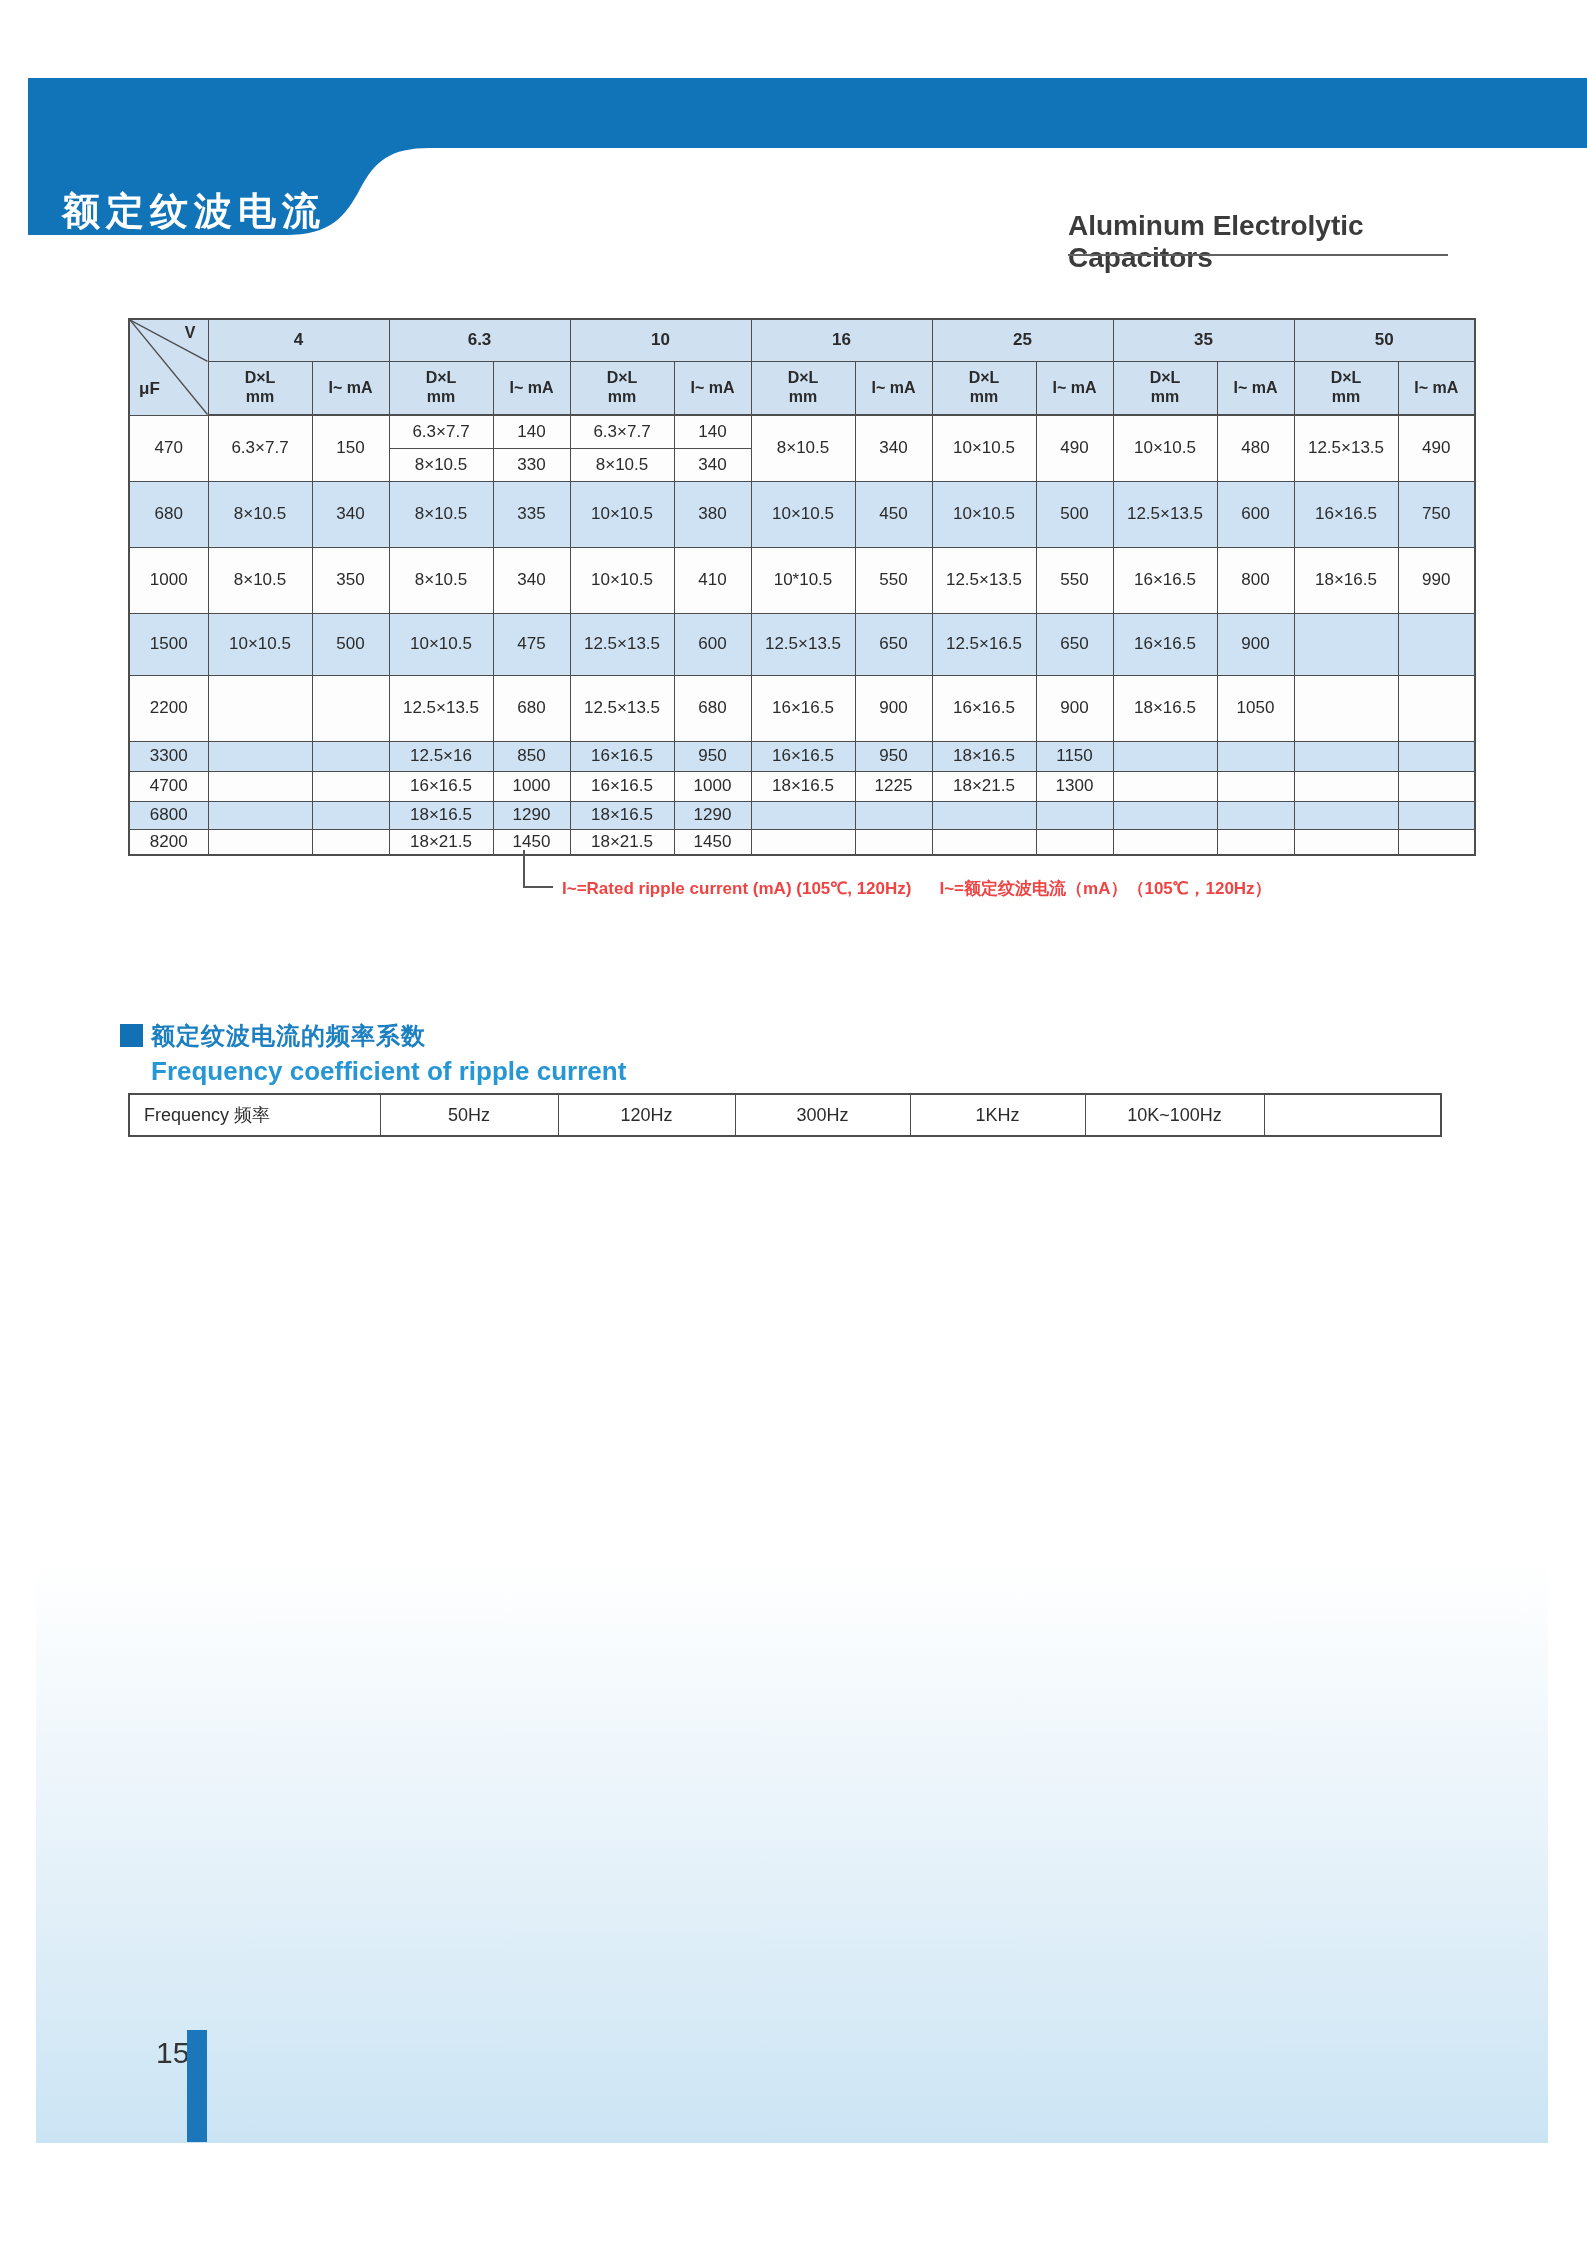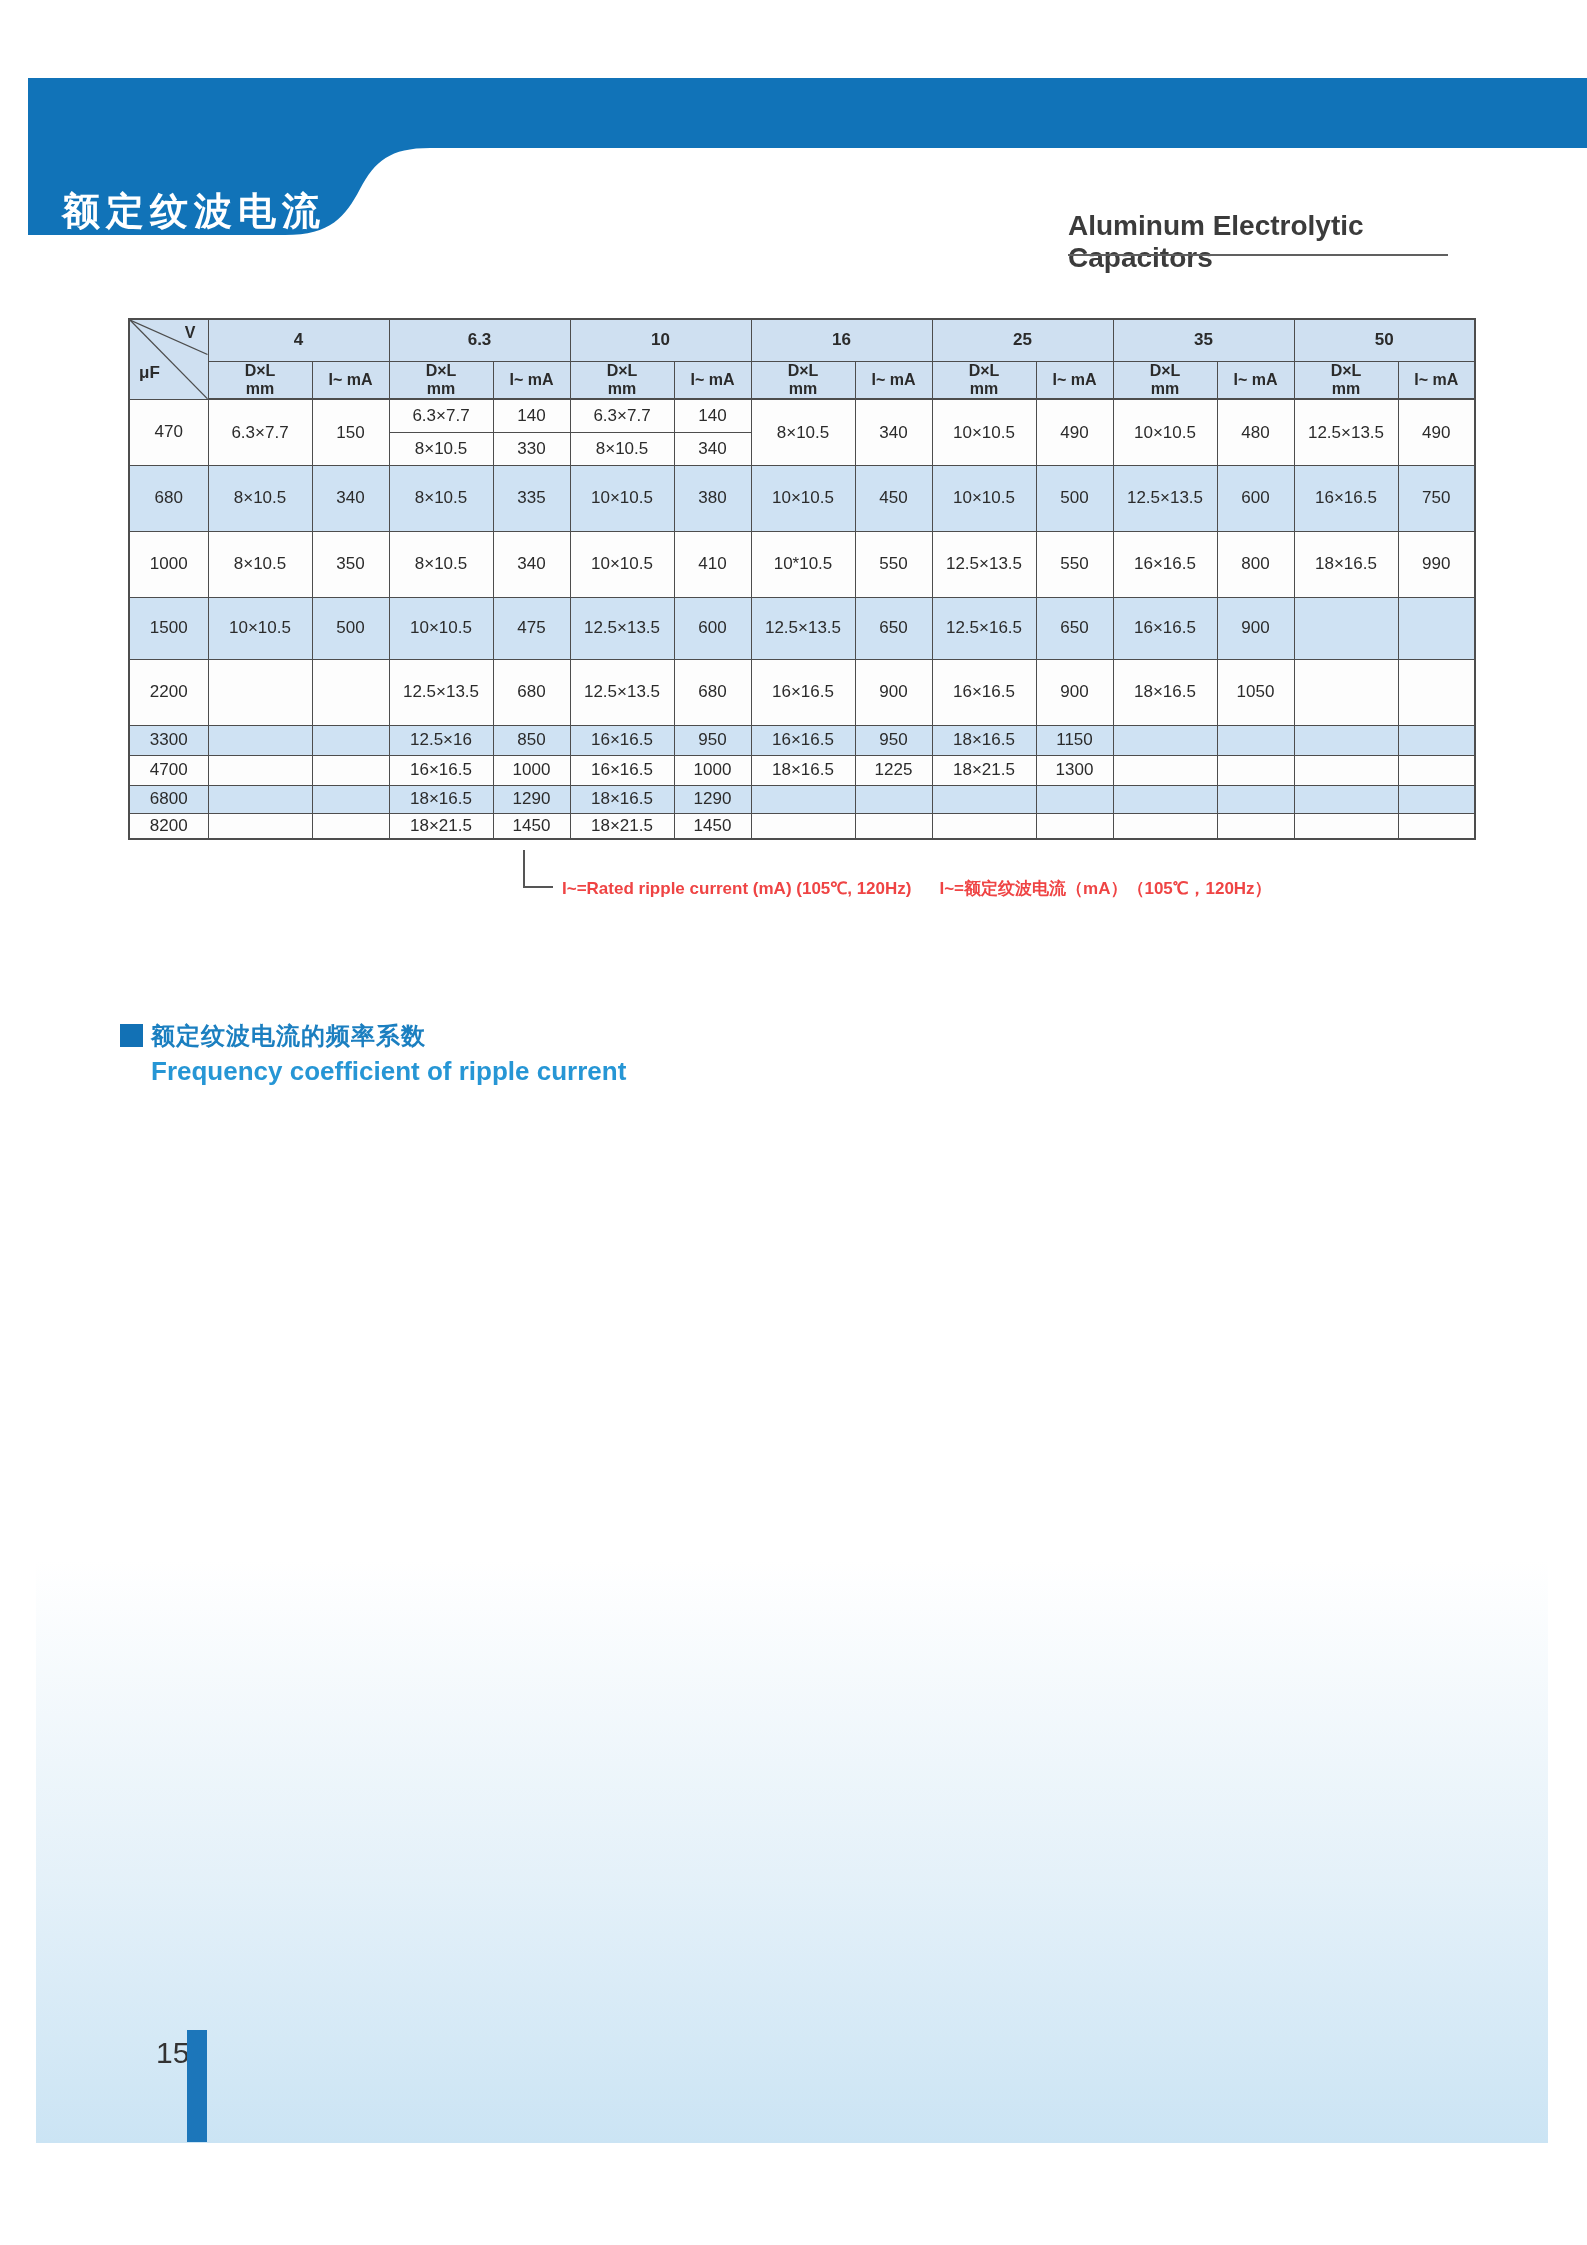--- a/index.html
+++ b/index.html
@@ -110,21 +110,21 @@
             <span class="corner-uf">μF</span>
           </th>
           <th colspan="2">4</th>
           <th colspan="2">6.3</th>
           <th colspan="2">10</th>
           <th colspan="2">16</th>
           <th colspan="2">25</th>
           <th colspan="2">35</th>
           <th colspan="2">50</th>
         </tr>
-        <tr class="subhdr" style="height: 38px;">
+        <tr class="subhdr" style="height: 54px;">
           <th>
             <div>D×L</div>
             <div>mm</div>
           </th>
           <th>I~ mA</th>
           <th>
             <div>D×L</div>
             <div>mm</div>
           </th>
           <th>I~ mA</th>
@@ -334,19 +334,28 @@
       <colgroup>
         <col style="width: 251px;">
         <col style="width: 178px;">
         <col style="width: 177px;">
         <col style="width: 175px;">
         <col style="width: 175px;">
         <col style="width: 179px;">
         <col style="width: 177px;">
       </colgroup>
       <tbody>
+        <tr style="height: 42px;">
+          <td class="lbl">Frequency 频率</td>
+          <td>50Hz</td>
+          <td>120Hz</td>
+          <td>300Hz</td>
+          <td>1KHz</td>
+          <td>10K~100Hz</td>
+          <td></td>
+        </tr>
       </tbody>
     </table>
 </div>
 
 <div class="footer-fade"></div>
 <div class="page-number">15</div>
 <div class="page-bar"></div>
 
 </body></html>

